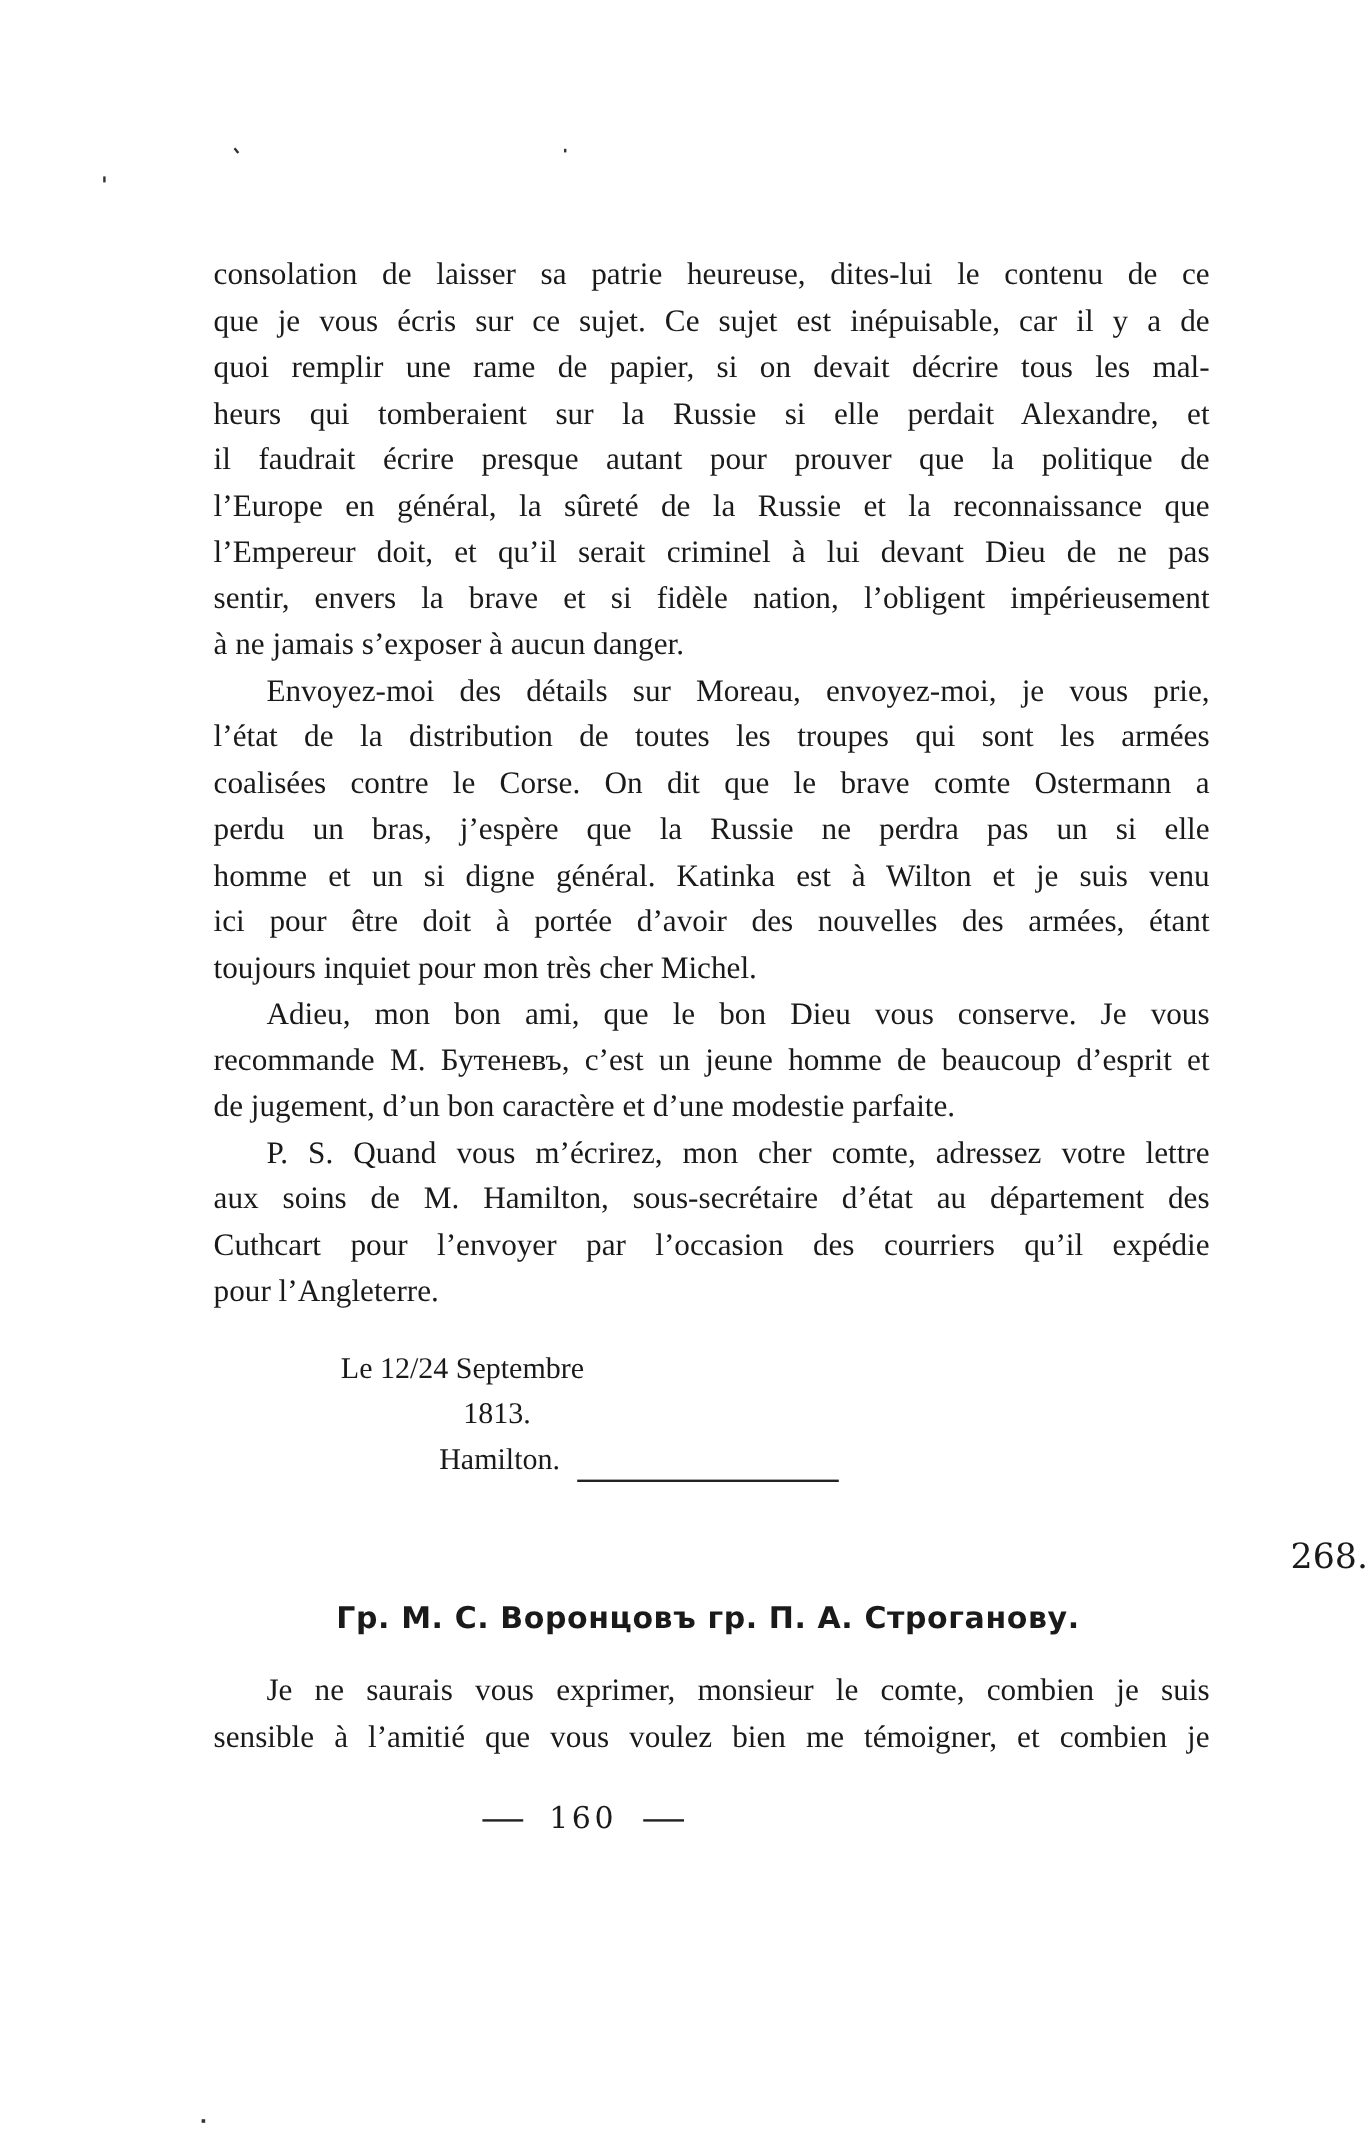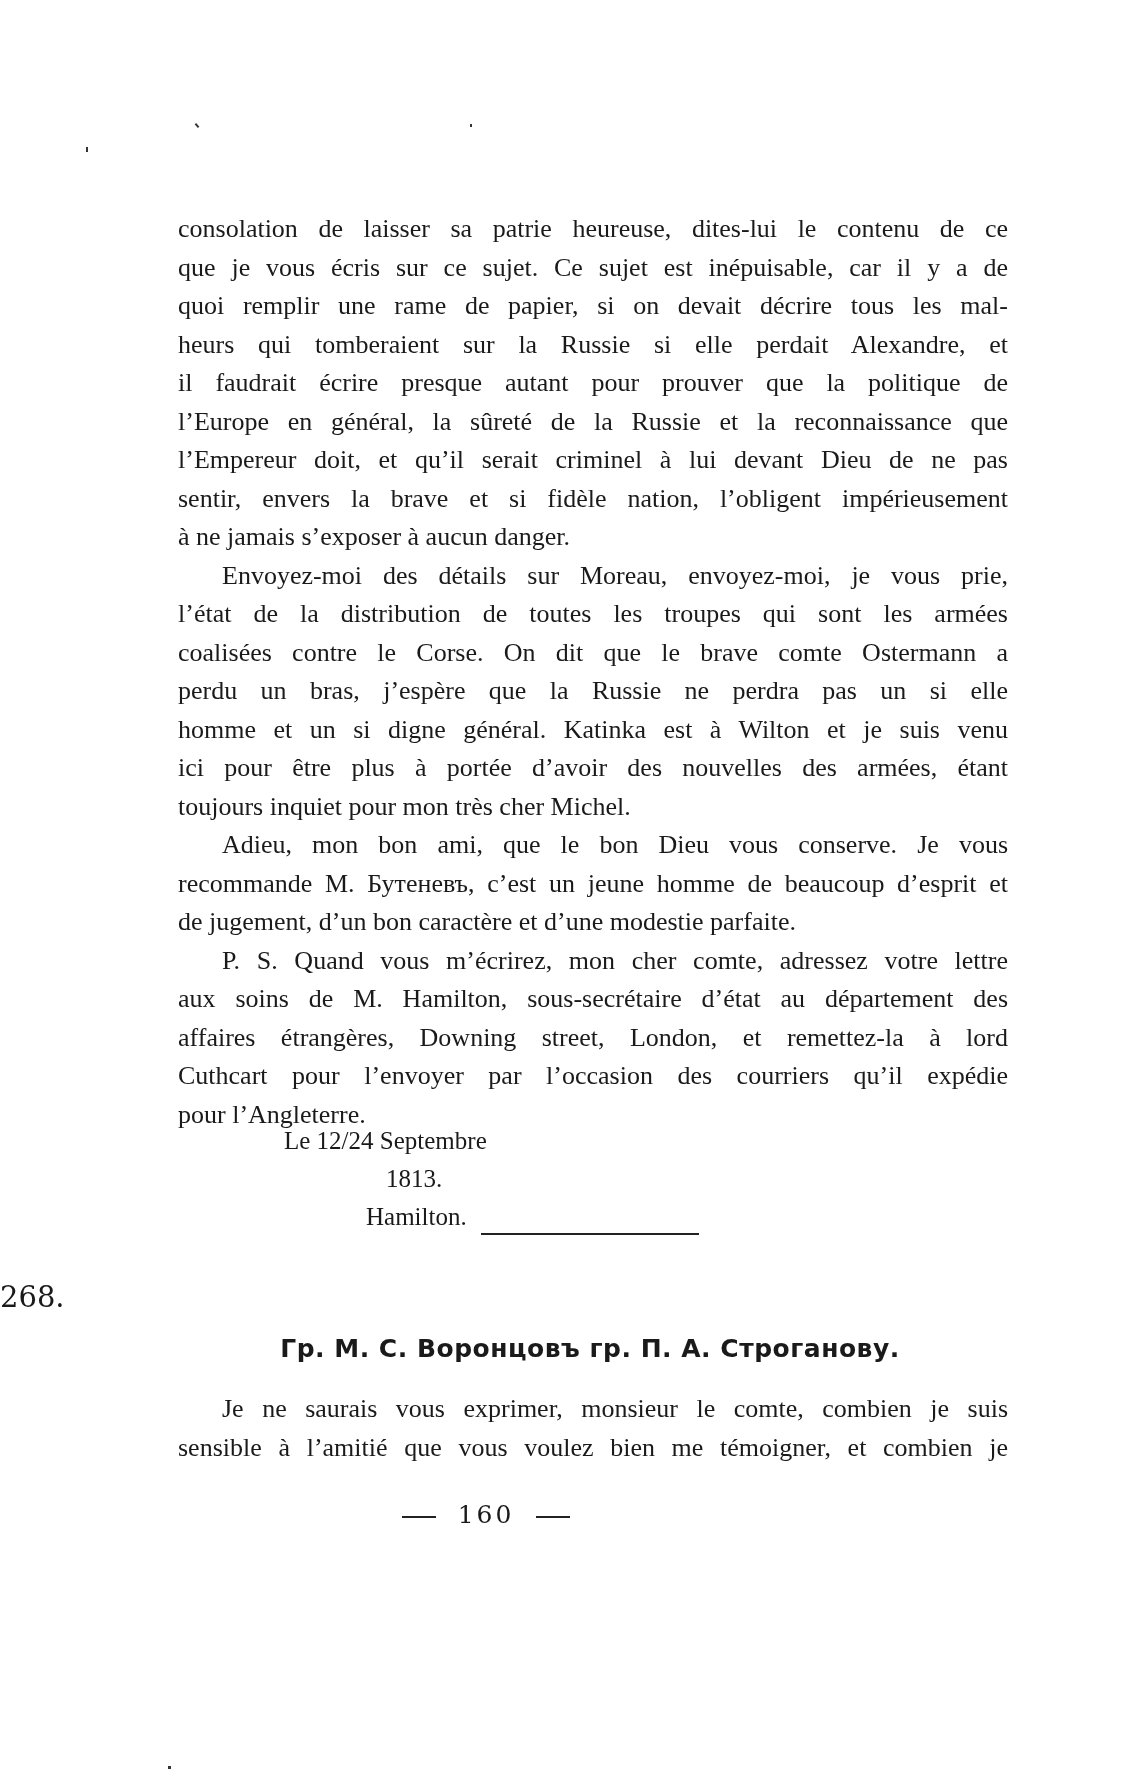--- a/index.html
+++ b/index.html
@@ -6,21 +6,21 @@
   body { width: 1140px; height: 1777px; position: relative; overflow: hidden;
          font-family: "Liberation Serif", "DejaVu Serif", serif; color: #1a1a1a; }
   .mark { position: absolute; width: 2px; height: 5px; background: #333; }
   .text-block { position: absolute; left: 178px; width: 830px; font-size: 26px; }
   .line { height: 38.5px; line-height: 38.5px; white-space: nowrap;
           text-align: justify; text-align-last: justify; }
   .line.last { text-align-last: left; }
   .line.indent { padding-left: 44px; }
   .dateline { position: absolute; font-size: 25px; line-height: 38px; white-space: nowrap; margin-left: 38px; }
   .rule { position: absolute; left: 481px; top: 1233px; width: 218px; height: 2px; background: #222; }
-  .num { position: absolute; left: 0; width: 1140px; text-align: left; font-size: 29px;
+  .num { position: absolute; left: 0; width: 1140px; text-align: right; font-size: 29px;
          top: 1280px; font-family: "DejaVu Serif", serif; }
   .heading { position: absolute; left: 0; width: 1180px; text-align: center; top: 1334px;
              font-size: 25px; font-weight: bold; font-family: "DejaVu Sans", sans-serif; letter-spacing: 0.5px; }
   .folio { position: absolute; left: 0; width: 972px; text-align: center; top: 1500px;
            font-size: 25px; font-family: "DejaVu Serif", serif; letter-spacing: 3px; }
   .folio .dash { display: inline-block; width: 34px; height: 2px; background: #222; vertical-align: middle; margin: 0 22px; }
 </style>
 </head>
 <body>
 
@@ -37,28 +37,27 @@
     <div class="line">il faudrait écrire presque autant pour prouver que la politique de</div>
     <div class="line">l’Europe en général, la sûreté de la Russie et la reconnaissance que</div>
     <div class="line">l’Empereur doit, et qu’il serait criminel à lui devant Dieu de ne pas</div>
     <div class="line">sentir, envers la brave et si fidèle nation, l’obligent impérieusement</div>
     <div class="line last">à ne jamais s’exposer à aucun danger.</div>
     <div class="line indent">Envoyez-moi des détails sur Moreau, envoyez-moi, je vous prie,</div>
     <div class="line">l’état de la distribution de toutes les troupes qui sont les armées</div>
     <div class="line">coalisées contre le Corse. On dit que le brave comte Ostermann a</div>
     <div class="line">perdu un bras, j’espère que la Russie ne perdra pas un si elle</div>
     <div class="line">homme et un si digne général. Katinka est à Wilton et je suis venu</div>
-    <div class="line">ici pour être plus à portée d’avoir des nouvelles des armées, étant</div>
+    <div class="line">ici pour être doit à portée d’avoir des nouvelles des armées, étant</div>
     <div class="line last">toujours inquiet pour mon très cher Michel.</div>
     <div class="line indent">Adieu, mon bon ami, que le bon Dieu vous conserve. Je vous</div>
     <div class="line">recommande M. Бутеневъ, c’est un jeune homme de beaucoup d’esprit et</div>
     <div class="line last">de jugement, d’un bon caractère et d’une modestie parfaite.</div>
     <div class="line indent">P. S. Quand vous m’écrirez, mon cher comte, adressez votre lettre</div>
     <div class="line">aux soins de M. Hamilton, sous-secrétaire d’état au département des</div>
-    <div class="line">affaires étrangères, Downing street, London, et remettez-la à lord</div>
     <div class="line">Cuthcart pour l’envoyer par l’occasion des courriers qu’il expédie</div>
     <div class="line last">pour l’Angleterre.</div>
   </div>
 
 <div class="dateline" style="left:246px;top:1122px;">Le 12/24 Septembre</div>
 <div class="dateline" style="left:348px;top:1160px;">1813.</div>
 <div class="dateline" style="left:328px;top:1198px;">Hamilton.</div>
 
 <div class="rule"></div>
 

